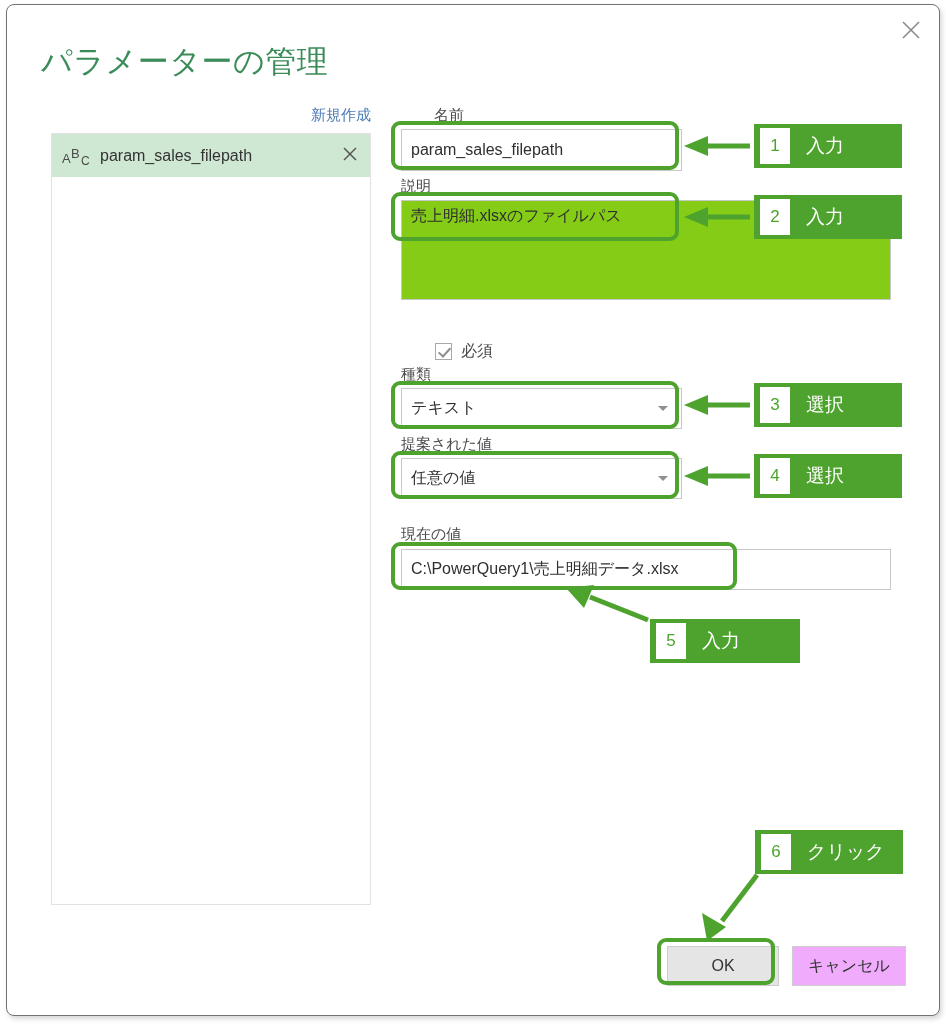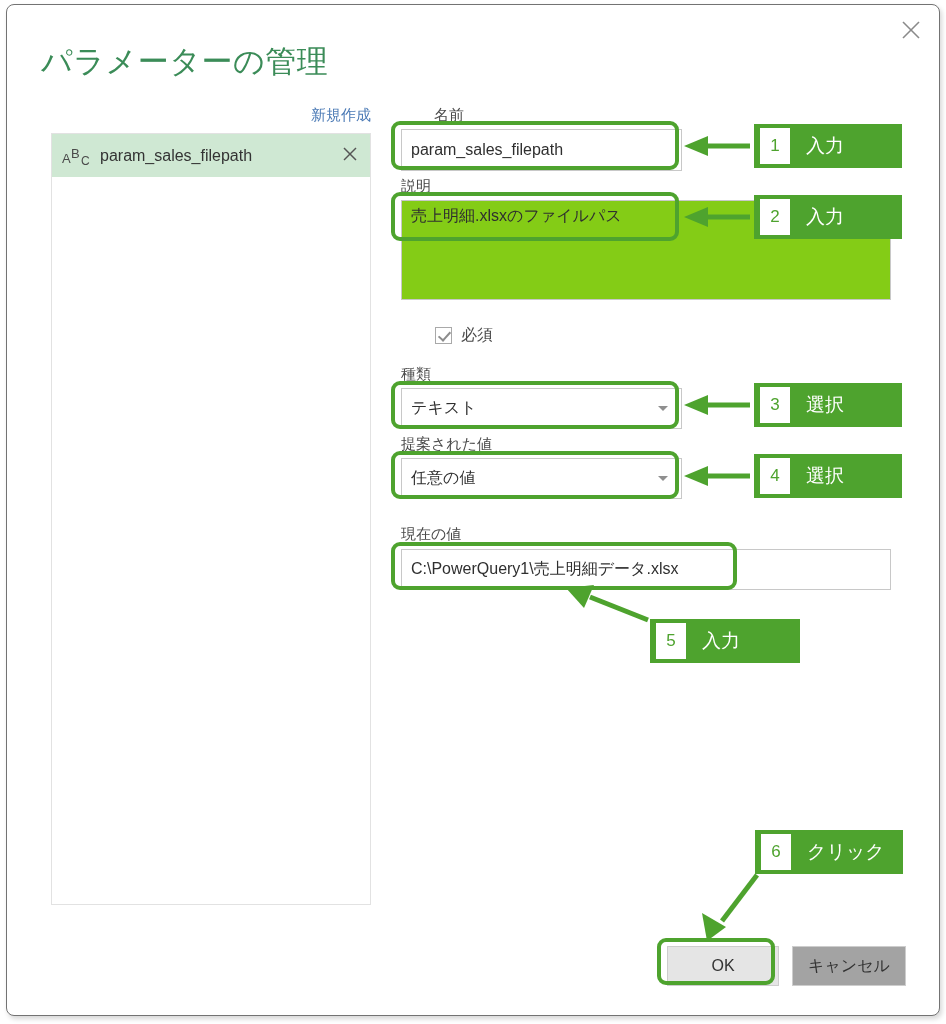--- a/index.html
+++ b/index.html
@@ -146,21 +146,21 @@
     width: 0; height: 0;
     border-left: 5px solid transparent;
     border-right: 5px solid transparent;
     border-top: 5px solid #8f8f8f;
     margin-right: 4px;
   }
 
   
   #required-row {
     position: absolute;
-    left: 400px; top: 320px;
+    left: 400px; top: 336px;
     display: flex; align-items: center;
     cursor: default;
     padding-left: 28px;
   }
   #required-box {
     width: 17px; height: 17px;
     border: 1px solid #a9a9a9;
     background: #ffffff;
     position: relative;
     flex: 0 0 17px;
@@ -181,21 +181,21 @@
     white-space: nowrap;
   }
 
   
   .dlg-btn {
     position: absolute;
     display: flex; align-items: center; justify-content: center;
     font-size: 16px;
     color: #333333;
     border: 1px solid #cdcdcd;
-    background: #a3a3a3;
+    background: #f0abfc;
     cursor: pointer;
     white-space: nowrap;
   }
   #ok-btn { background: #e5e5e5; }
 
   
   #overlay {
     position: absolute;
     left: 0; top: 0;
     width: 946px; height: 1024px;

